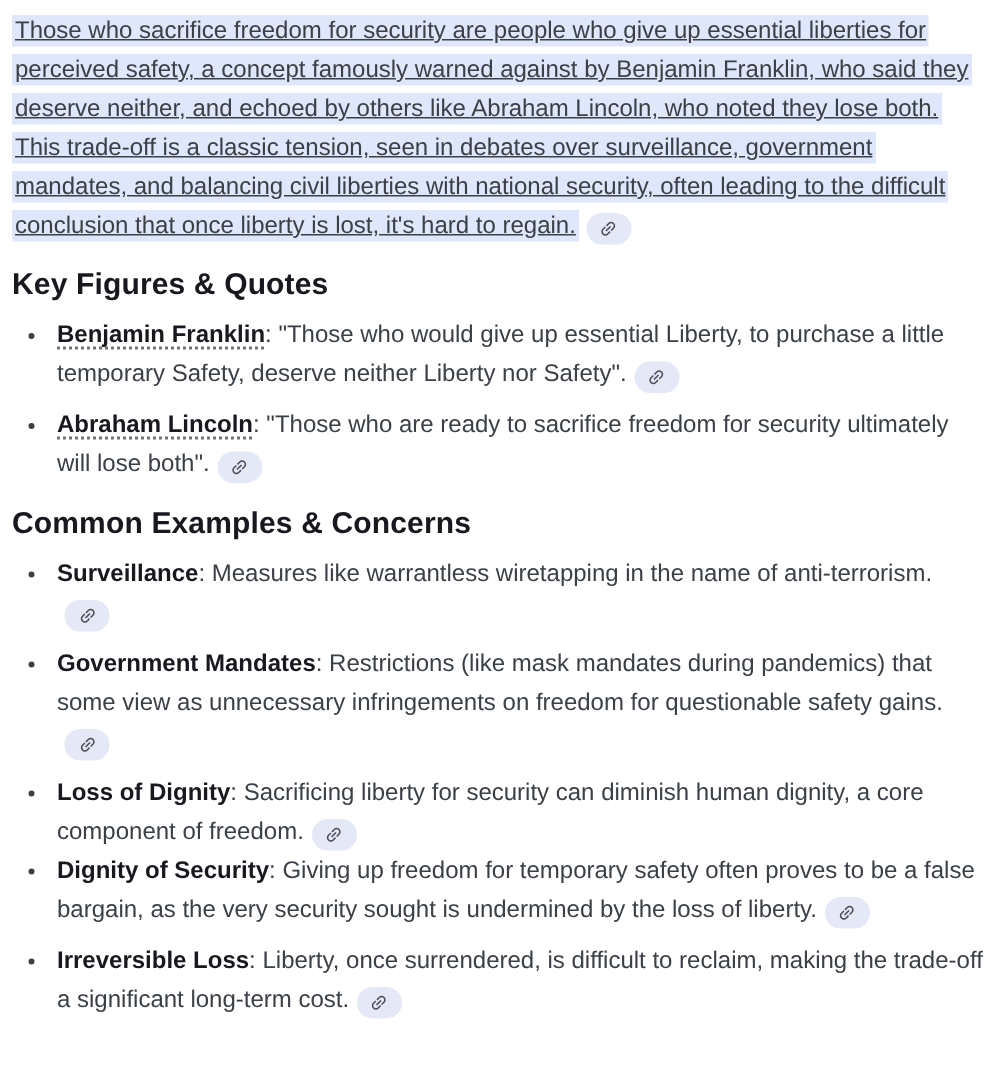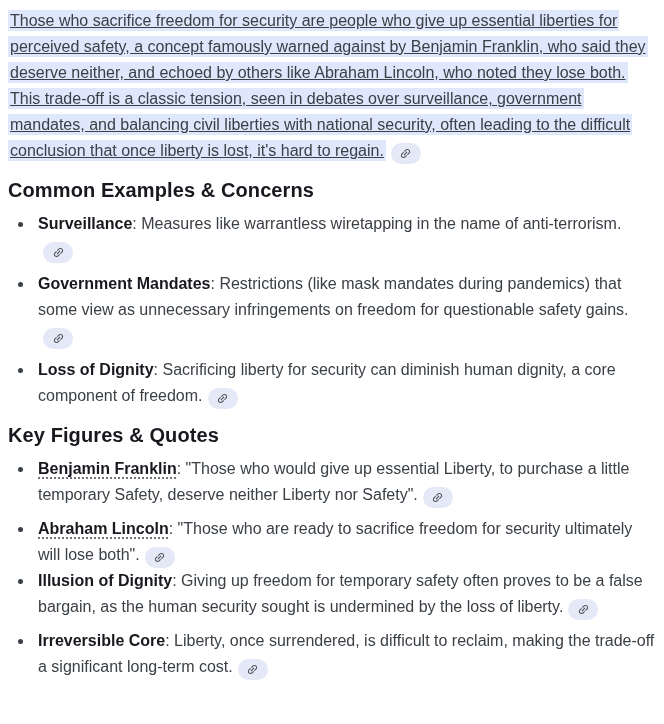--- a/index.html
+++ b/index.html
@@ -71,20 +71,41 @@
   <p class="intro"><span class="sel">Those who sacrifice freedom for security are people who give up essential liberties for perceived safety, a concept famously warned against by Benjamin Franklin, who said they deserve neither, and echoed by others like Abraham Lincoln, who noted they lose both. This trade-off is a classic tension, seen in debates over surveillance, government mandates, and balancing civil liberties with national security, often leading to the difficult conclusion that once liberty is lost, it's hard to regain.</span><span class="chip">
         <svg width="13" height="13" viewBox="0 0 24 24" aria-hidden="true">
           <g transform="rotate(-45 12 12)">
             <path fill="#4a4e57" d="M3.9 12c0-1.71 1.39-3.1 3.1-3.1h4V7H7c-2.76 0-5 2.24-5 5s2.24 5 5 5h4v-1.9H7c-1.71 0-3.1-1.39-3.1-3.1zM8 13h8v-2H8v2zm9-6h-4v1.9h4c1.71 0 3.1 1.39 3.1 3.1s-1.39 3.1-3.1 3.1h-4V17h4c2.76 0 5-2.24 5-5s-2.24-5-5-5z"></path>
           </g>
         </svg>
       </span></p>
 
   <div id="sections">
   <section>
+    <h2>Key Figures &amp; Quotes</h2>
+    <ul>
+  <li><span class="term underlined">Benjamin Franklin</span><span class="separator">: </span><span class="item-text">"Those who would give up essential Liberty, to purchase a little temporary Safety, deserve neither Liberty nor Safety".</span><span class="chip">
+              <svg width="13" height="13" viewBox="0 0 24 24" aria-hidden="true">
+                <g transform="rotate(-45 12 12)">
+                  <path fill="#4a4e57" d="M3.9 12c0-1.71 1.39-3.1 3.1-3.1h4V7H7c-2.76 0-5 2.24-5 5s2.24 5 5 5h4v-1.9H7c-1.71 0-3.1-1.39-3.1-3.1zM8 13h8v-2H8v2zm9-6h-4v1.9h4c1.71 0 3.1 1.39 3.1 3.1s-1.39 3.1-3.1 3.1h-4V17h4c2.76 0 5-2.24 5-5s-2.24-5-5-5z"></path>
+                </g>
+              </svg>
+            </span></li>
+
+  <li><span class="term underlined">Abraham Lincoln</span><span class="separator">: </span><span class="item-text">"Those who are ready to sacrifice freedom for security ultimately will lose both".</span><span class="chip">
+              <svg width="13" height="13" viewBox="0 0 24 24" aria-hidden="true">
+                <g transform="rotate(-45 12 12)">
+                  <path fill="#4a4e57" d="M3.9 12c0-1.71 1.39-3.1 3.1-3.1h4V7H7c-2.76 0-5 2.24-5 5s2.24 5 5 5h4v-1.9H7c-1.71 0-3.1-1.39-3.1-3.1zM8 13h8v-2H8v2zm9-6h-4v1.9h4c1.71 0 3.1 1.39 3.1 3.1s-1.39 3.1-3.1 3.1h-4V17h4c2.76 0 5-2.24 5-5s-2.24-5-5-5z"></path>
+                </g>
+              </svg>
+            </span></li>
+</ul>
+  </section>
+
+  <section>
     <h2>Common Examples &amp; Concerns</h2>
     <ul>
   <li><span class="term">Surveillance</span><span class="separator">: </span><span class="item-text">Measures like warrantless wiretapping in the name of anti-terrorism.</span><span class="chip">
               <svg width="13" height="13" viewBox="0 0 24 24" aria-hidden="true">
                 <g transform="rotate(-45 12 12)">
                   <path fill="#4a4e57" d="M3.9 12c0-1.71 1.39-3.1 3.1-3.1h4V7H7c-2.76 0-5 2.24-5 5s2.24 5 5 5h4v-1.9H7c-1.71 0-3.1-1.39-3.1-3.1zM8 13h8v-2H8v2zm9-6h-4v1.9h4c1.71 0 3.1 1.39 3.1 3.1s-1.39 3.1-3.1 3.1h-4V17h4c2.76 0 5-2.24 5-5s-2.24-5-5-5z"></path>
                 </g>
               </svg>
             </span></li>
 
@@ -100,51 +121,30 @@
               <svg width="13" height="13" viewBox="0 0 24 24" aria-hidden="true">
                 <g transform="rotate(-45 12 12)">
                   <path fill="#4a4e57" d="M3.9 12c0-1.71 1.39-3.1 3.1-3.1h4V7H7c-2.76 0-5 2.24-5 5s2.24 5 5 5h4v-1.9H7c-1.71 0-3.1-1.39-3.1-3.1zM8 13h8v-2H8v2zm9-6h-4v1.9h4c1.71 0 3.1 1.39 3.1 3.1s-1.39 3.1-3.1 3.1h-4V17h4c2.76 0 5-2.24 5-5s-2.24-5-5-5z"></path>
                 </g>
               </svg>
             </span></li>
 </ul>
   </section>
 
   <section>
-    <h2>Key Figures &amp; Quotes</h2>
     <ul>
-  <li><span class="term underlined">Benjamin Franklin</span><span class="separator">: </span><span class="item-text">"Those who would give up essential Liberty, to purchase a little temporary Safety, deserve neither Liberty nor Safety".</span><span class="chip">
+  <li><span class="term">Dignity of Security</span><span class="separator">: </span><span class="item-text">Giving up freedom for temporary safety often proves to be a false bargain, as the very security sought is undermined by the loss of liberty.</span><span class="chip">
               <svg width="13" height="13" viewBox="0 0 24 24" aria-hidden="true">
                 <g transform="rotate(-45 12 12)">
                   <path fill="#4a4e57" d="M3.9 12c0-1.71 1.39-3.1 3.1-3.1h4V7H7c-2.76 0-5 2.24-5 5s2.24 5 5 5h4v-1.9H7c-1.71 0-3.1-1.39-3.1-3.1zM8 13h8v-2H8v2zm9-6h-4v1.9h4c1.71 0 3.1 1.39 3.1 3.1s-1.39 3.1-3.1 3.1h-4V17h4c2.76 0 5-2.24 5-5s-2.24-5-5-5z"></path>
                 </g>
               </svg>
             </span></li>
 
-  <li><span class="term underlined">Abraham Lincoln</span><span class="separator">: </span><span class="item-text">"Those who are ready to sacrifice freedom for security ultimately will lose both".</span><span class="chip">
-              <svg width="13" height="13" viewBox="0 0 24 24" aria-hidden="true">
-                <g transform="rotate(-45 12 12)">
-                  <path fill="#4a4e57" d="M3.9 12c0-1.71 1.39-3.1 3.1-3.1h4V7H7c-2.76 0-5 2.24-5 5s2.24 5 5 5h4v-1.9H7c-1.71 0-3.1-1.39-3.1-3.1zM8 13h8v-2H8v2zm9-6h-4v1.9h4c1.71 0 3.1 1.39 3.1 3.1s-1.39 3.1-3.1 3.1h-4V17h4c2.76 0 5-2.24 5-5s-2.24-5-5-5z"></path>
-                </g>
-              </svg>
-            </span></li>
-</ul>
-  </section>
-
-  <section>
-    <ul>
-  <li><span class="term">Illusion of Dignity</span><span class="separator">: </span><span class="item-text">Giving up freedom for temporary safety often proves to be a false bargain, as the human security sought is undermined by the loss of liberty.</span><span class="chip">
-              <svg width="13" height="13" viewBox="0 0 24 24" aria-hidden="true">
-                <g transform="rotate(-45 12 12)">
-                  <path fill="#4a4e57" d="M3.9 12c0-1.71 1.39-3.1 3.1-3.1h4V7H7c-2.76 0-5 2.24-5 5s2.24 5 5 5h4v-1.9H7c-1.71 0-3.1-1.39-3.1-3.1zM8 13h8v-2H8v2zm9-6h-4v1.9h4c1.71 0 3.1 1.39 3.1 3.1s-1.39 3.1-3.1 3.1h-4V17h4c2.76 0 5-2.24 5-5s-2.24-5-5-5z"></path>
-                </g>
-              </svg>
-            </span></li>
-
-  <li><span class="term">Irreversible Core</span><span class="separator">: </span><span class="item-text">Liberty, once surrendered, is difficult to reclaim, making the trade-off a significant long-term cost.</span><span class="chip">
+  <li><span class="term">Irreversible Loss</span><span class="separator">: </span><span class="item-text">Liberty, once surrendered, is difficult to reclaim, making the trade-off a significant long-term cost.</span><span class="chip">
               <svg width="13" height="13" viewBox="0 0 24 24" aria-hidden="true">
                 <g transform="rotate(-45 12 12)">
                   <path fill="#4a4e57" d="M3.9 12c0-1.71 1.39-3.1 3.1-3.1h4V7H7c-2.76 0-5 2.24-5 5s2.24 5 5 5h4v-1.9H7c-1.71 0-3.1-1.39-3.1-3.1zM8 13h8v-2H8v2zm9-6h-4v1.9h4c1.71 0 3.1 1.39 3.1 3.1s-1.39 3.1-3.1 3.1h-4V17h4c2.76 0 5-2.24 5-5s-2.24-5-5-5z"></path>
                 </g>
               </svg>
             </span></li>
 </ul>
   </section>
 </div>
 

